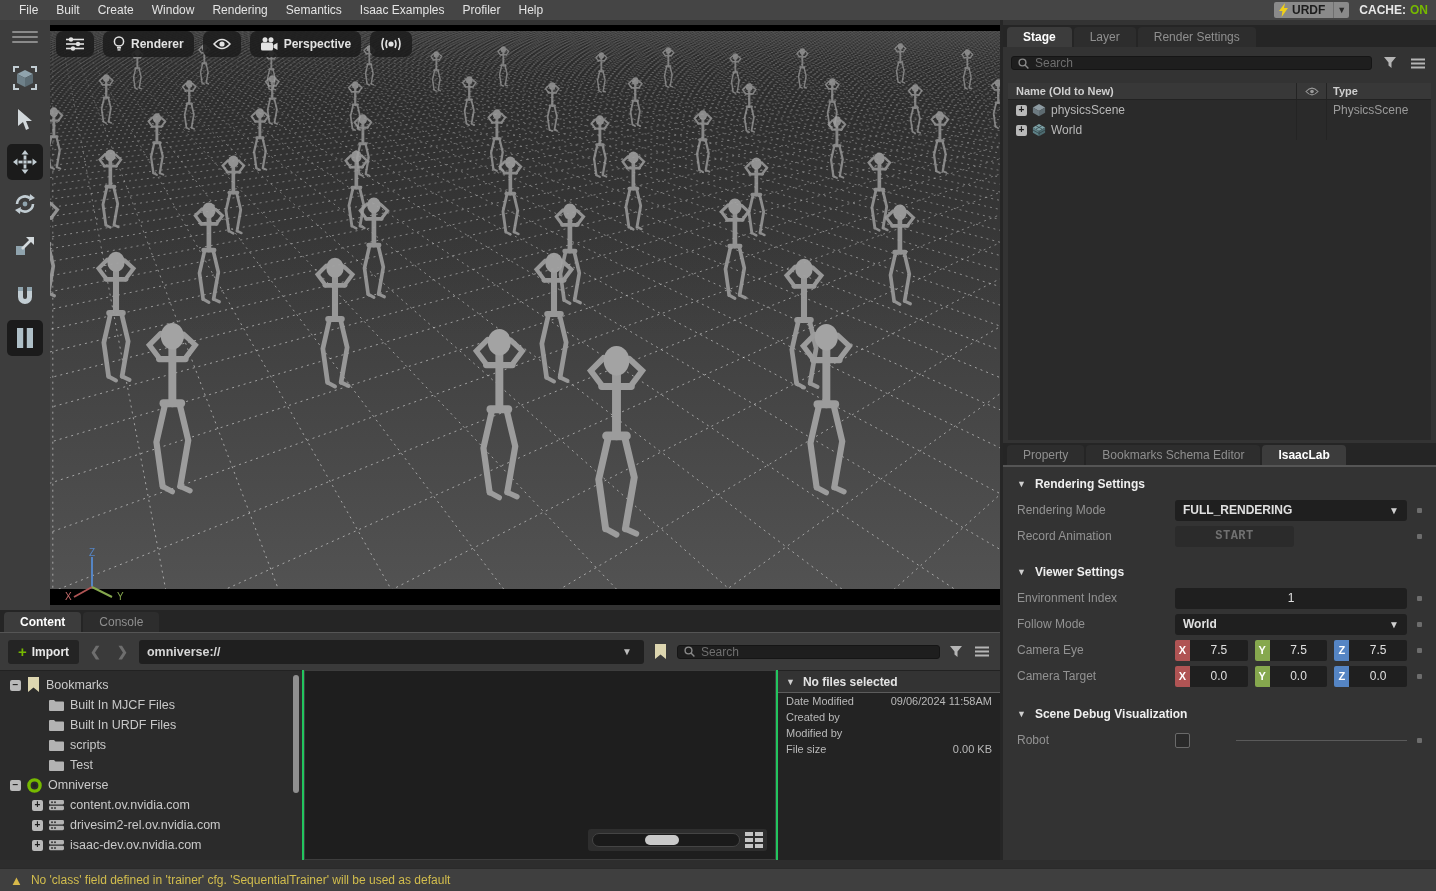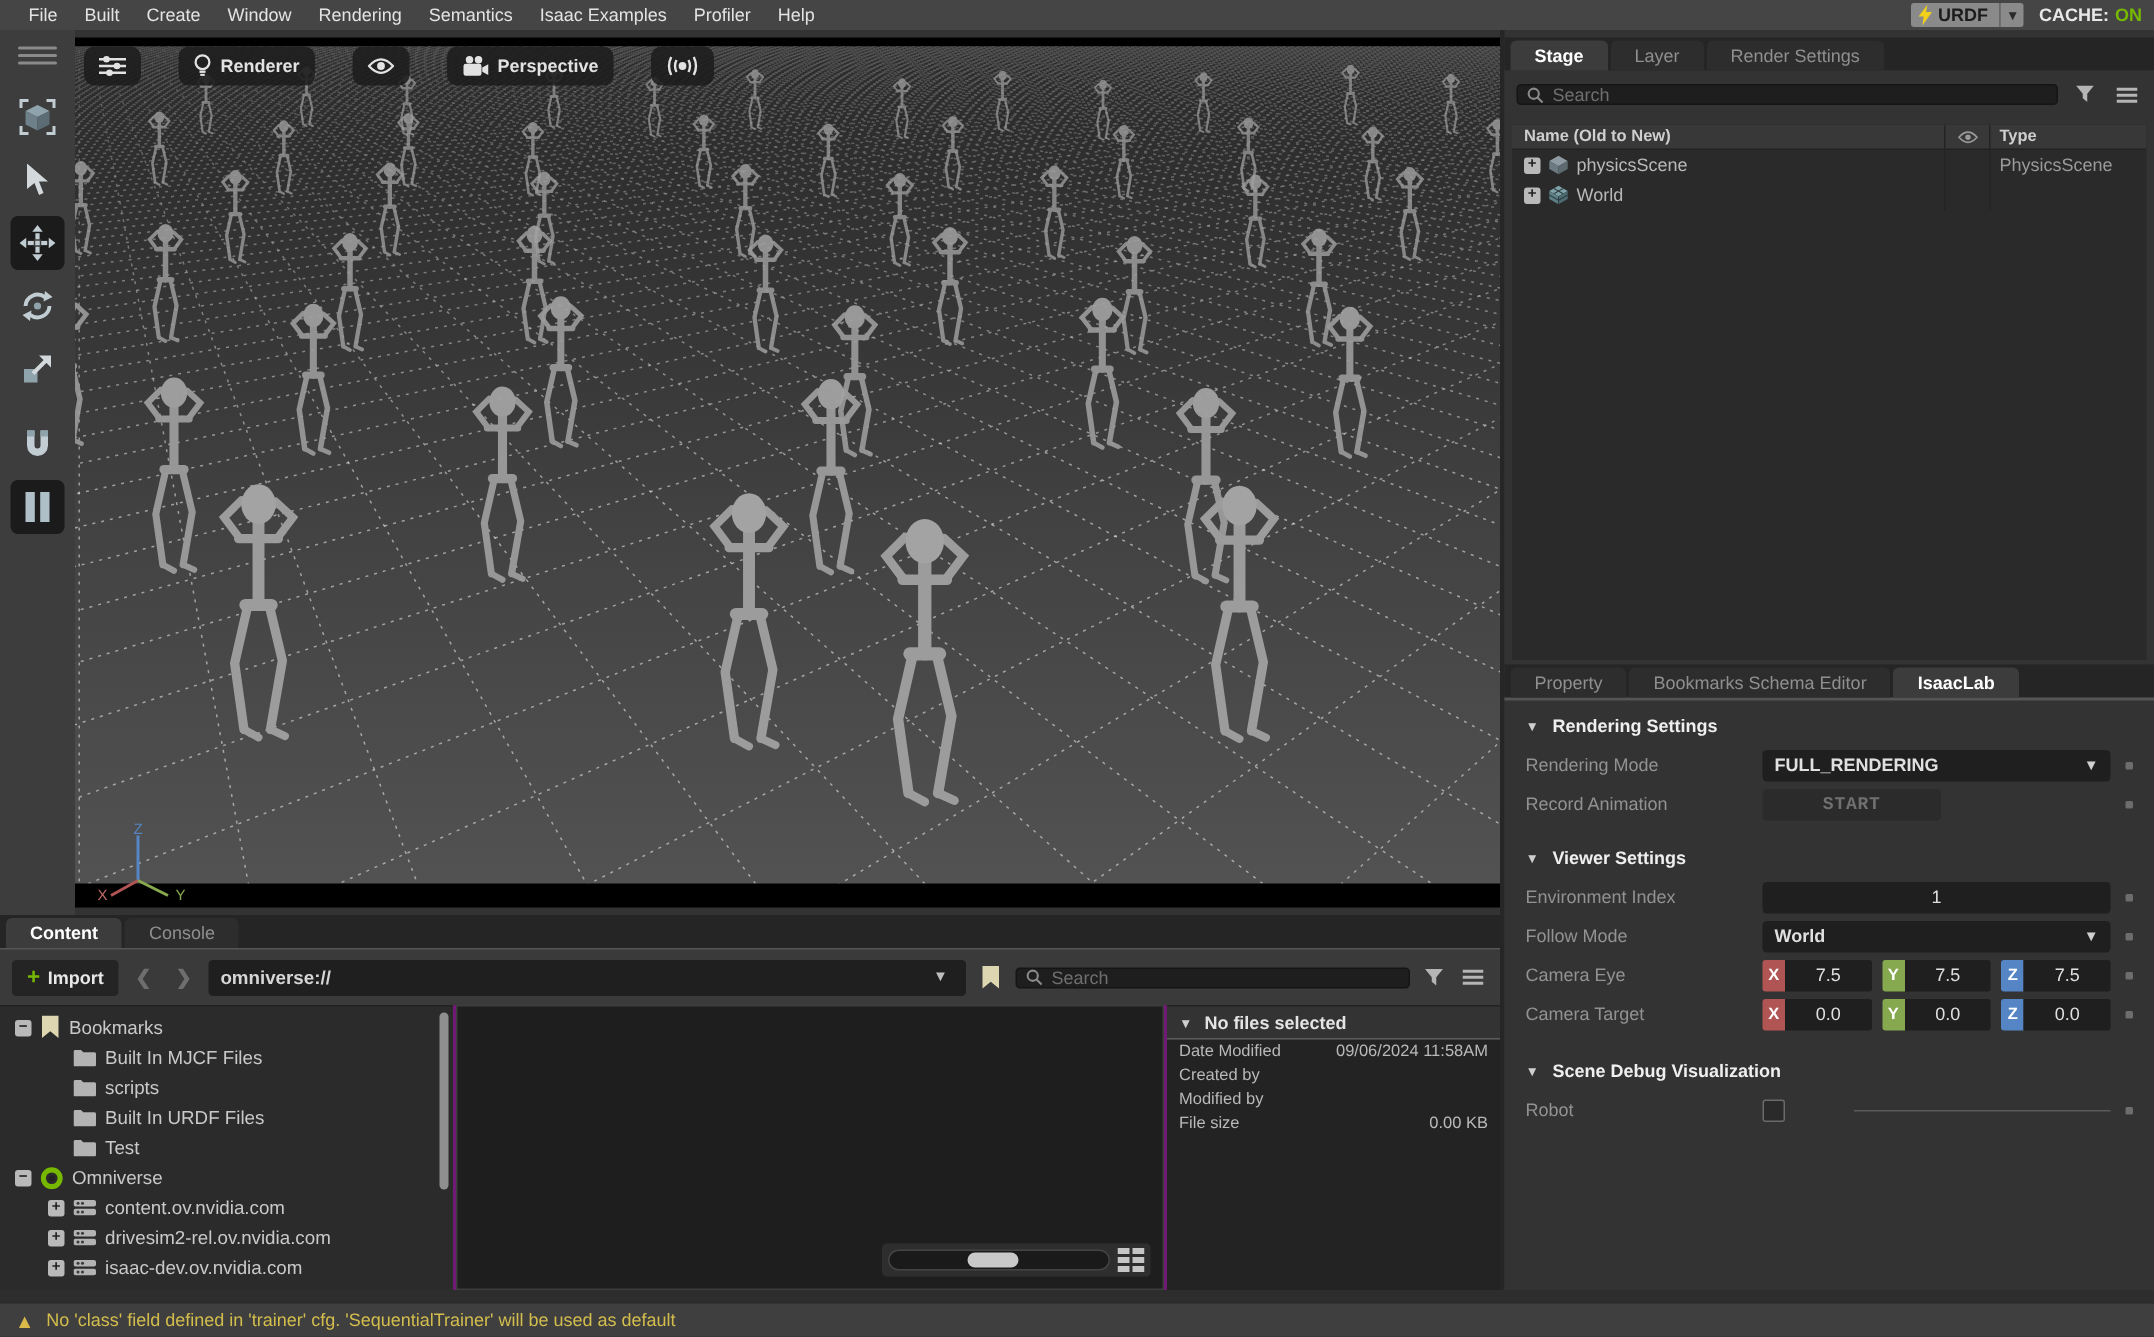--- a/index.html
+++ b/index.html
@@ -27,21 +27,21 @@
   .tool { width:36px; height:36px; margin-top:6px; display:flex; align-items:center; justify-content:center;
     border-radius:5px; }
   .tool.selected { background:#1b1b1b; }
   .tool svg { display:block; }
 
   
   #viewport { position:absolute; top:25px; left:50px; width:950px; height:580px; background:#000; }
   #viewport-render { position:absolute; top:6px; left:0; right:0; bottom:16px; overflow:hidden;
     background:linear-gradient(180deg,#2c2c2c 0%,#383838 30%,#454545 65%,#525252 100%); }
   #grid-fade { position:absolute; inset:0; background:linear-gradient(180deg, rgba(44,44,44,.75) 0%, rgba(44,44,44,.35) 22%, rgba(44,44,44,0) 55%); pointer-events:none; }
-  #vp-toolbar { position:absolute; top:6px; left:6px; display:flex; align-items:flex-start; gap:25px; z-index:5; }
+  #vp-toolbar { position:absolute; top:6px; left:6px; display:flex; align-items:flex-start; gap:9px; z-index:5; }
   .vp-pill { background:rgba(28,28,28,.88); border-radius:7px; height:26px; display:flex;
     align-items:center; gap:6px; padding:0 10px; color:#e2e2e2; font-weight:bold; font-size:12px; }
   #axis-gizmo { position:absolute; left:12px; bottom:4px; z-index:5; }
 
   
   #right-panel { position:absolute; top:25px; left:1003px; right:0; bottom:31px; background:#333; }
   .tabs { display:flex; background:#252525; height:22px; align-items:flex-end; padding-left:4px; gap:2px; }
   .tab { background:#2d2d2d; color:#8f8f8f; height:20px; line-height:20px; padding:0 16px;
     border-radius:4px 4px 0 0; font-size:12px; }
   .tab.active { background:#3c3c3c; color:#fff; font-weight:bold; }
@@ -89,21 +89,21 @@
   .xyz-chip { width:15px; background:#b05454; border-radius:2px 0 0 2px; color:#fff; font-weight:bold;
     font-size:11px; display:flex; align-items:center; justify-content:center; flex:none; }
   .xyz-chip.y { background:#86a84e; }
   .xyz-chip.z { background:#5585c4; }
   .xyz-val { flex:1; background:#1f1f1f; border-radius:0 2px 2px 0; color:#e0e0e0; text-align:center;
     line-height:21px; }
   .checkbox { width:15px; height:15px; border:1px solid #6a6a6a; background:#2a2a2a; border-radius:2px; }
   .debug-line { flex:1; height:1px; background:#5a5a5a; margin-left:46px; }
 
   
-  #content-browser { position:absolute; top:610px; left:0; width:1000px; bottom:31px; background:#701a75; }
+  #content-browser { position:absolute; top:610px; left:0; width:1000px; bottom:31px; background:#22c55e; }
   #cb-toolbar { display:flex; align-items:center; height:38px; background:#3a3a3a; padding:0 8px; gap:6px;
     border-top:1px solid #555; }
   #import-btn { display:flex; align-items:center; gap:5px; background:#242424; border-radius:3px; height:24px;
     padding:0 10px; color:#e8e8e8; font-weight:bold; }
   .nav-arrow { color:#6e6e6e; font-size:13px; font-weight:bold; padding:0 5px; }
   #path-bar { display:flex; align-items:center; background:#1f1f1f; border-radius:3px; height:24px;
     width:505px; padding:0 8px; }
   #path-bar input { flex:1; background:transparent; border:none; outline:none; color:#d6d6d6; font-weight:bold;
     font-size:12.5px; font-family:"Liberation Sans",sans-serif; }
   #path-caret { color:#bdbdbd; font-size:10px; padding:0 4px; }
@@ -1607,28 +1607,28 @@
             <svg width="15" height="12" viewBox="0 0 15 12">
               <path d="M0 2 a1 1 0 0 1 1-1 H5 l1.5 1.5 H14 a1 1 0 0 1 1 1 V11 a1 1 0 0 1 -1 1 H1 a1 1 0 0 1 -1-1 Z" fill="#b3b3b3"></path>
             </svg>
             <span>Built In MJCF Files</span>
           </div>
           <div class="tree-row" style="padding-left: 32px;">
             <span style="width:11px;flex:none;"></span>
             <svg width="15" height="12" viewBox="0 0 15 12">
               <path d="M0 2 a1 1 0 0 1 1-1 H5 l1.5 1.5 H14 a1 1 0 0 1 1 1 V11 a1 1 0 0 1 -1 1 H1 a1 1 0 0 1 -1-1 Z" fill="#b3b3b3"></path>
             </svg>
-            <span>scripts</span>
+            <span>Built In URDF Files</span>
           </div>
           <div class="tree-row" style="padding-left: 32px;">
             <span style="width:11px;flex:none;"></span>
             <svg width="15" height="12" viewBox="0 0 15 12">
               <path d="M0 2 a1 1 0 0 1 1-1 H5 l1.5 1.5 H14 a1 1 0 0 1 1 1 V11 a1 1 0 0 1 -1 1 H1 a1 1 0 0 1 -1-1 Z" fill="#b3b3b3"></path>
             </svg>
-            <span>Built In URDF Files</span>
+            <span>scripts</span>
           </div>
           <div class="tree-row" style="padding-left: 32px;">
             <span style="width:11px;flex:none;"></span>
             <svg width="15" height="12" viewBox="0 0 15 12">
               <path d="M0 2 a1 1 0 0 1 1-1 H5 l1.5 1.5 H14 a1 1 0 0 1 1 1 V11 a1 1 0 0 1 -1 1 H1 a1 1 0 0 1 -1-1 Z" fill="#b3b3b3"></path>
             </svg>
             <span>Test</span>
           </div>
           <div class="tree-row" style="padding-left: 10px;">
             <span class="expander">−</span>

